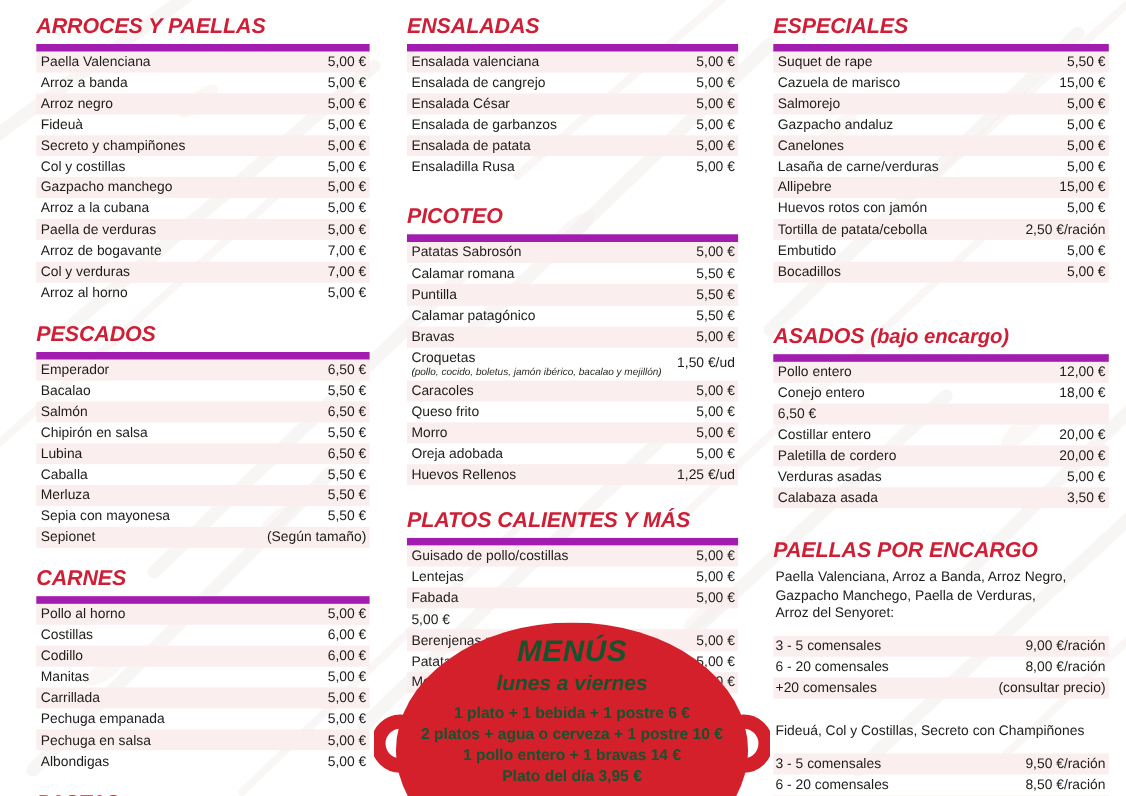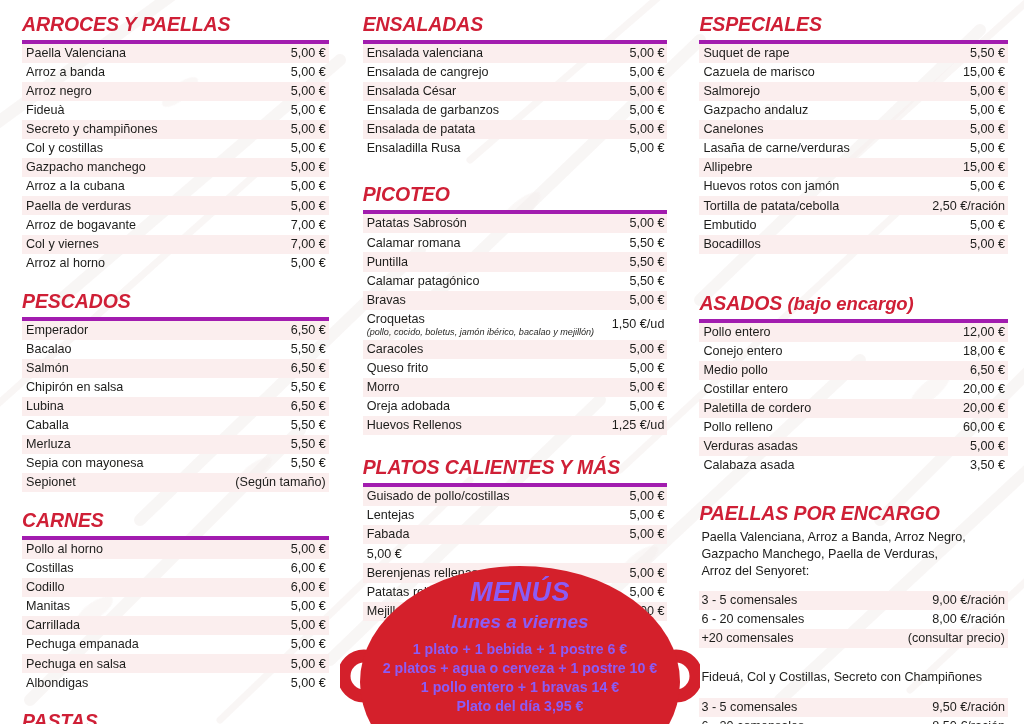--- a/index.html
+++ b/index.html
@@ -15,21 +15,21 @@
   #watermark{
     position:absolute;inset:0;
     pointer-events:none;
     z-index:0;
     opacity:.55;
   }
   #menu-root{
     position:relative;z-index:2;
     width:1024px;height:507px;
     box-sizing:border-box;
-    padding:14px 16px 0 22px;
+    padding:14px 16px 0 33px;
     display:flex;
     gap:0;
   }
   .column{
     display:flex;
     flex-direction:column;
     box-sizing:border-box;
   }
   .col-left{width:336px;padding-right:22px;}
   .col-mid{width:346px;padding-right:22px;padding-left:12px;}
@@ -49,21 +49,21 @@
     font-family:"Liberation Sans", sans-serif;
     white-space:nowrap;
   }
   h2.section-title .paren{
     font-size:18.5px;
   }
 
   ul.items{
     list-style:none;
     margin:0;padding:0;
-    border-top:4px solid #a21caf;
+    border-top:7px solid #a21caf;
   }
   li.item{
     display:flex;
     align-items:flex-start;
     justify-content:space-between;
     gap:10px;
     font-size:12.6px;
     line-height:1.18;
     padding:2.1px 3px 2.1px 4px;
     box-sizing:border-box;
@@ -115,21 +115,21 @@
   }
   #menus-badge .pan-svg{
     position:absolute;inset:0;
     width:100%;height:100%;
     display:block;
   }
   #menus-badge .badge-text{
     position:absolute;
     left:0;right:0;top:0;
     text-align:center;
-    color:#8b5cf6;
+    color:#14532d;
     padding-top:13px;
   }
   .badge-title{
     font-size:27px;
     font-weight:bold;
     font-style:italic;
     letter-spacing:0.5px;
     line-height:1;
     margin:0;
   }
@@ -225,21 +225,21 @@
           </li>
         <li class="item">
             <span class="item-name">Paella de verduras</span>
             <span class="item-price">5,00 €</span>
           </li>
         <li class="item">
             <span class="item-name">Arroz de bogavante</span>
             <span class="item-price">7,00 €</span>
           </li>
         <li class="item">
-            <span class="item-name">Col y viernes</span>
+            <span class="item-name">Col y verduras</span>
             <span class="item-price">7,00 €</span>
           </li>
         <li class="item">
             <span class="item-name">Arroz al horno</span>
             <span class="item-price">5,00 €</span>
           </li>
       </ul>
     </div>
 
     <div class="section">
@@ -506,34 +506,29 @@
       <ul class="items">
         <li class="item">
             <span class="item-name">Pollo entero</span>
             <span class="item-price">12,00 €</span>
           </li>
         <li class="item">
             <span class="item-name">Conejo entero</span>
             <span class="item-price">18,00 €</span>
           </li>
         <li class="item">
-            <span class="item-name">Medio pollo</span>
             <span class="item-price">6,50 €</span>
           </li>
         <li class="item">
             <span class="item-name">Costillar entero</span>
             <span class="item-price">20,00 €</span>
           </li>
         <li class="item">
             <span class="item-name">Paletilla de cordero</span>
             <span class="item-price">20,00 €</span>
-          </li>
-        <li class="item">
-            <span class="item-name">Pollo relleno</span>
-            <span class="item-price">60,00 €</span>
           </li>
         <li class="item">
             <span class="item-name">Verduras asadas</span>
             <span class="item-price">5,00 €</span>
           </li>
         <li class="item">
             <span class="item-name">Calabaza asada</span>
             <span class="item-price">3,50 €</span>
           </li>
       </ul>

